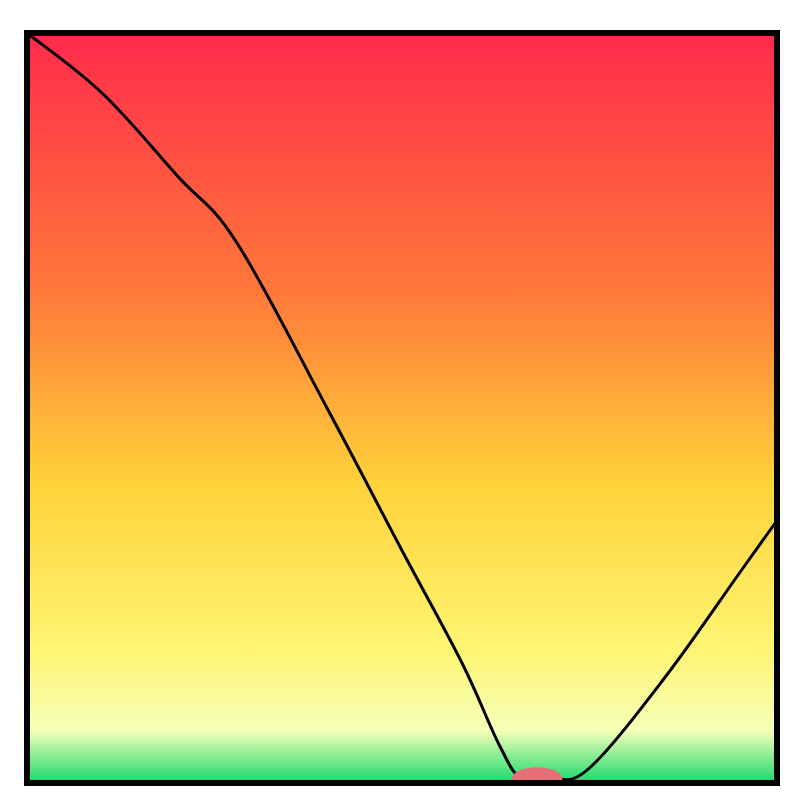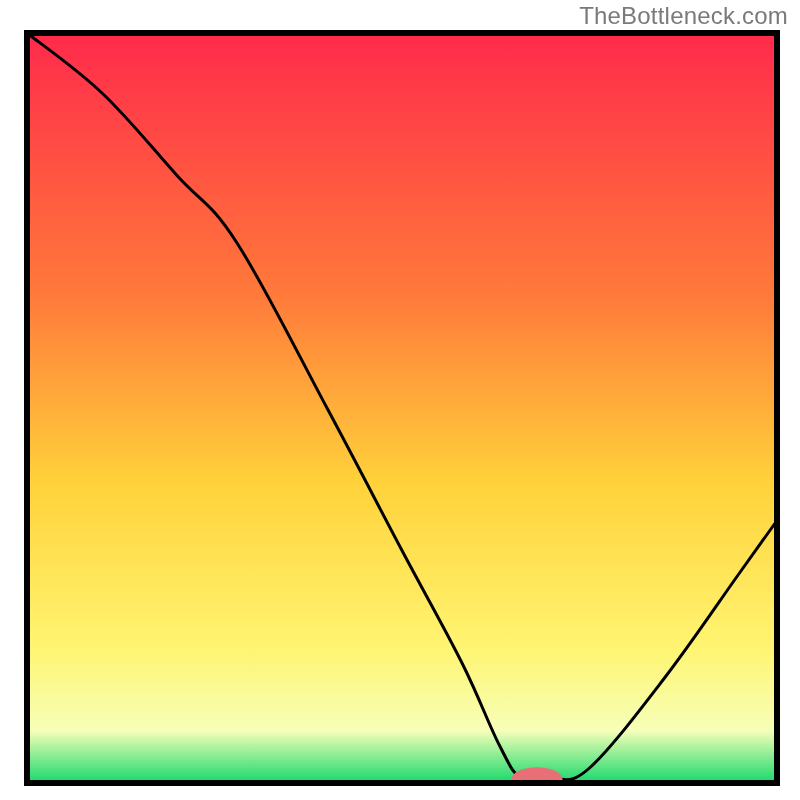--- a/index.html
+++ b/index.html
@@ -33,21 +33,20 @@
     height: 756px;
   }
   .plot svg {
     display: block;
   }
 </style>
 </head>
 <body>
 
 <div class="container">
-  <div class="watermark">TheBottleneck.com</div>
 
   <div class="plot">
     <svg id="plot-svg" width="756" height="756" viewBox="0 0 756 756">
       <defs>
         <linearGradient id="bg-grad" x1="0" y1="0" x2="0" y2="1">
           <stop id="g0" offset="0%" stop-color="#ff2a4b"></stop>
           <stop id="g1" offset="35%" stop-color="#ff7a3a"></stop>
           <stop id="g2" offset="60%" stop-color="#ffd23a"></stop>
           <stop id="g3" offset="82%" stop-color="#fff572"></stop>
           <stop id="g4" offset="93%" stop-color="#f6ffb8"></stop>

